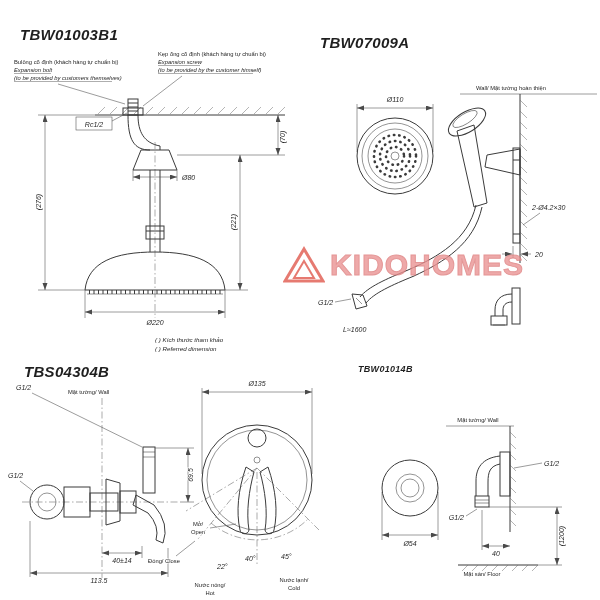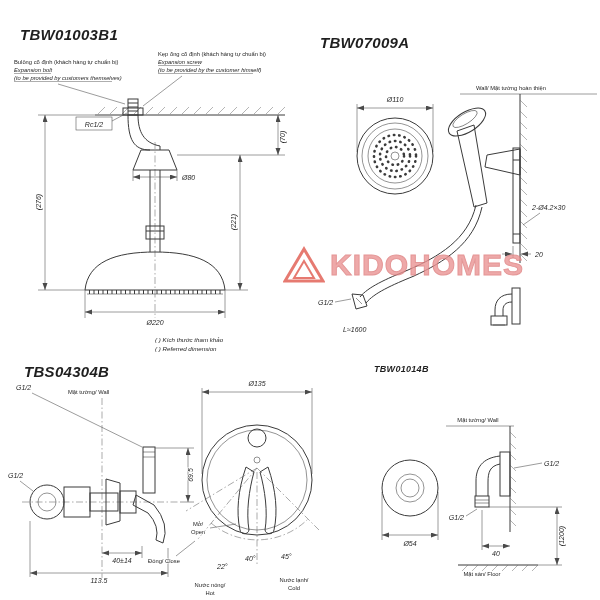--- a/index.html
+++ b/index.html
@@ -270,21 +270,21 @@
         <line class="dim" x1="174" y1="196" x2="193" y2="181"></line>
         <text class="note" x="208" y="227" text-anchor="middle">Nước nóng/</text>
         <text class="note" x="208" y="235" text-anchor="middle">Hot</text>
         <text class="note" x="292" y="222" text-anchor="middle">Nước lạnh/</text>
         <text class="note" x="292" y="230" text-anchor="middle">Cold</text>
       </g>
     </svg>
   </section>
 
   <section class="quad" style="left:330px;top:360px;width:270px;height:240px">
-    <h2 class="ptitle small" style="left:44px;top:4px">TBW01014B</h2>
+    <h2 class="ptitle small" style="left:28px;top:4px">TBW01014B</h2>
     <svg width="270" height="240" viewBox="0 0 270 240">
       <defs>
         <marker id="a4" orient="auto-start-reverse" markerUnits="userSpaceOnUse" markerWidth="8" markerHeight="6" refX="7" refY="2.5">
             <path d="M0,0L7,2.5L0,5Z" fill="#4a4a4a"></path>
           </marker>
       </defs>
 
       <g class="ln">
         <circle cx="80" cy="128" r="28"></circle>
         <circle class="thin" cx="80" cy="128" r="14"></circle>

